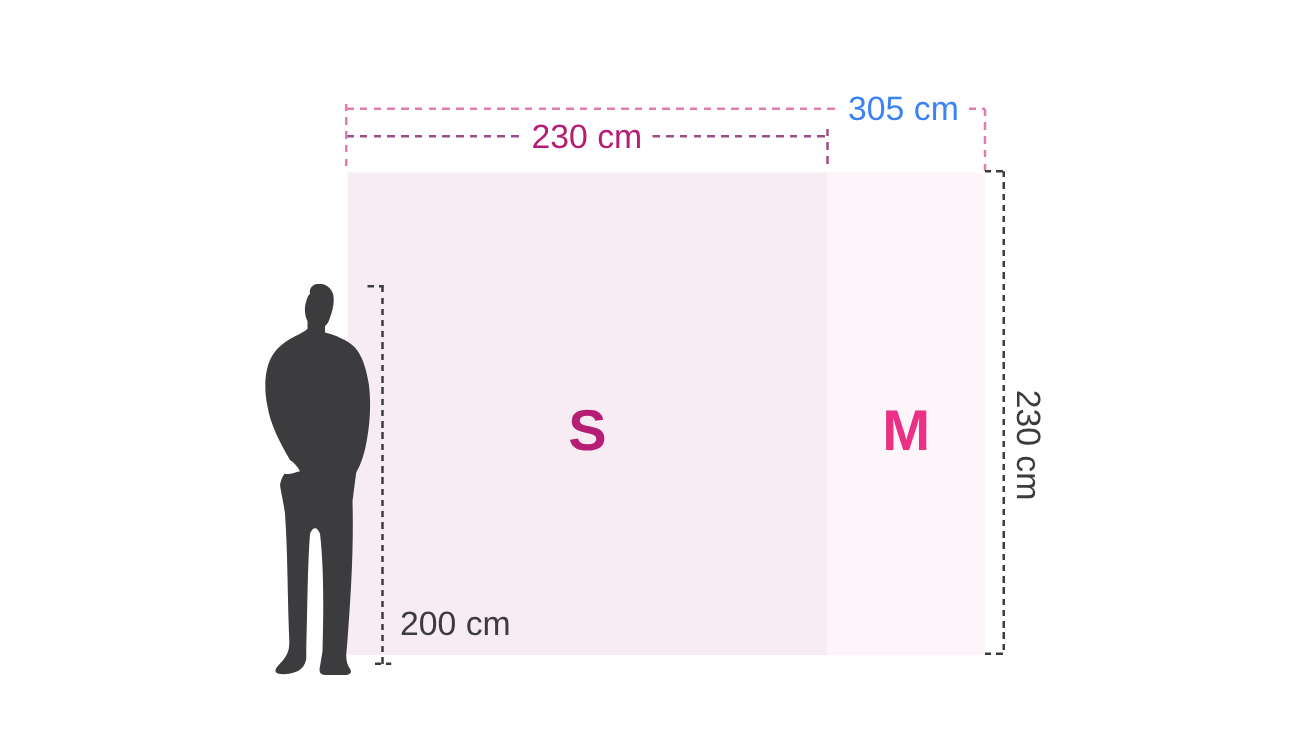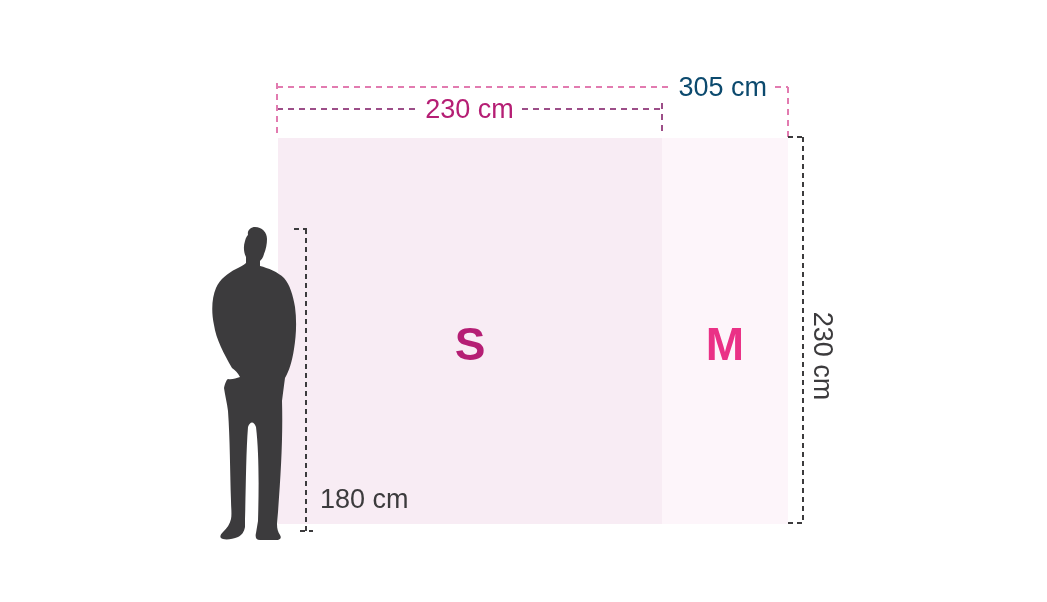--- a/index.html
+++ b/index.html
@@ -19,21 +19,21 @@
   .size-letter.m { color: #ea3186; }
 
   .measure-h { position: absolute; display: flex; align-items: center; height: 28px; }
   .measure-305 { left: 277px; top: 73px; width: 511px; }
   .measure-230 { left: 277px; top: 95px; width: 385px; }
   .seg-grow { flex: 1 1 auto; }
   .dash-h { height: 2px; }
   .dash-h.pink { background: repeating-linear-gradient(to right, #e27bb0 0 6px, transparent 6px 11px); }
   .dash-h.crimson { background: repeating-linear-gradient(to right, #9c4e88 0 6px, transparent 6px 11px); }
   .measure-label { margin: 0 8px; font-size: 27px; line-height: 1; white-space: nowrap; }
-  .pink-text { color: #0c4a6e; }
+  .pink-text { color: #3b82f6; }
   .crimson-text { color: #b51e74; }
   .dark-text { color: #3c3b3d; }
 
   .dash-v { position: absolute; width: 2px; }
   .dash-v.pink { background: repeating-linear-gradient(to bottom, #e27bb0 0 6px, transparent 6px 11px); }
   .dash-v.crimson { background: repeating-linear-gradient(to bottom, #9c4e88 0 6px, transparent 6px 11px); }
   .dash-v.dark { background: repeating-linear-gradient(to bottom, #3c3b3d 0 5px, transparent 5px 9px); }
   .tick-h { position: absolute; height: 2px; }
   .tick-h.dark { background: repeating-linear-gradient(to right, #3c3b3d 0 5px, transparent 5px 9px); }
 
@@ -79,21 +79,21 @@
   <div class="dash-v pink" style="left:787px; top:87px; height:50px;"></div>
 
   <div class="dash-v dark" style="left:802px; top:137px; height:387px;"></div>
   <div class="tick-h dark" style="left:788px; top:136px; width:15px;"></div>
   <div class="tick-h dark" style="left:788px; top:522px; width:15px;"></div>
   <div class="rotated-label dark-text">230 cm</div>
 
   <div class="dash-v dark" style="left:305px; top:229px; height:303px;"></div>
   <div class="tick-h dark" style="left:294px; top:228px; width:13px;"></div>
   <div class="tick-h dark" style="left:300px; top:530px; width:13px;"></div>
-  <div class="person-height-label dark-text">180 cm</div>
+  <div class="person-height-label dark-text">200 cm</div>
 
   <svg class="person-svg" viewBox="0 0 102 315" xmlns="http://www.w3.org/2000/svg">
     <path fill="#3c3b3d" d="
       M46,8
       C45,3 49,0 53,0
       C60,0 65,5 65,12
       C65,17 64,22 62,27
       C61,31 59,33 58,34
       L58,39
       C66,41 76,45 82,51

